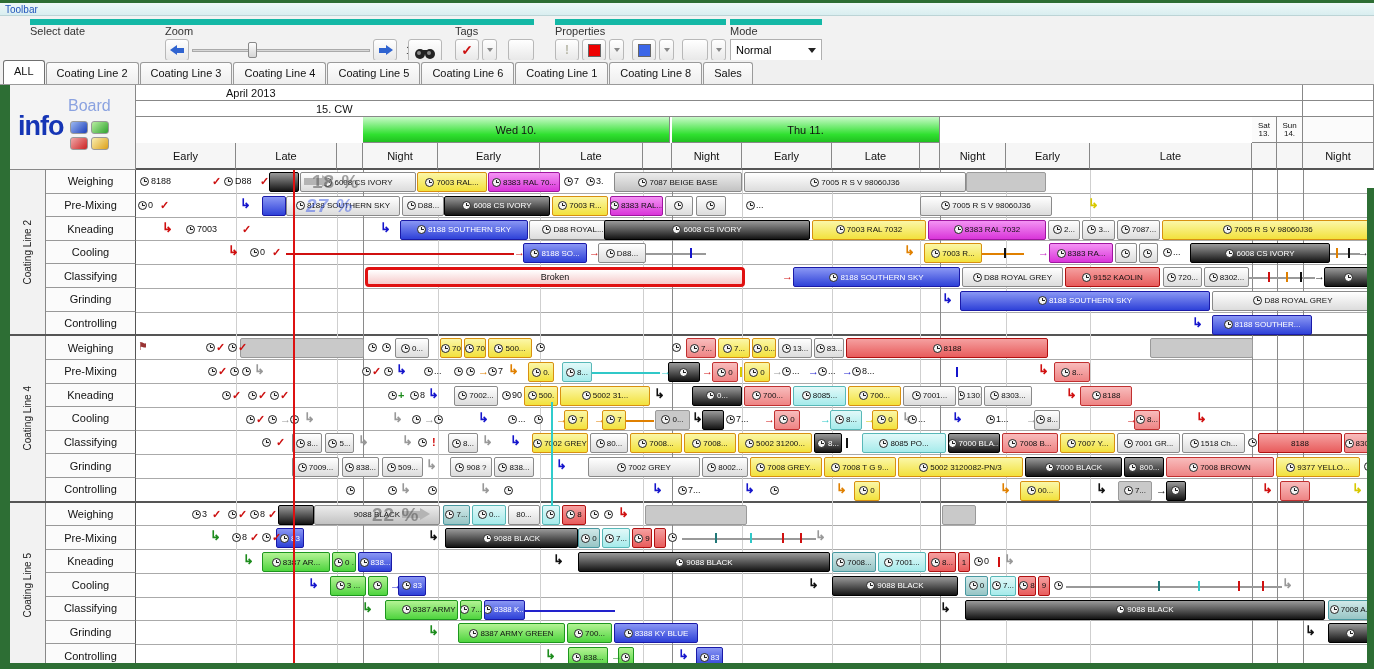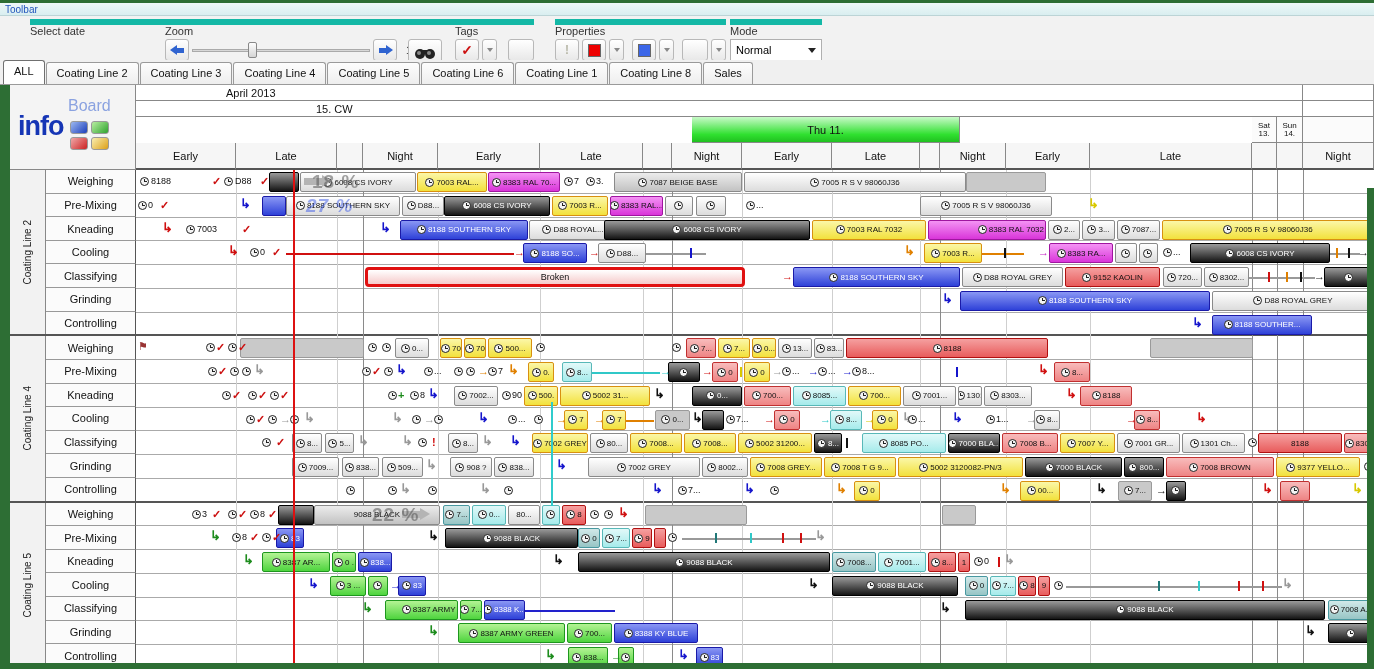--- a/index.html
+++ b/index.html
@@ -260,21 +260,22 @@
   <div id="header">
     <div class="hrow" id="h-month">
         <div class="hcell month-cell" style="left: 0px; width: 1167px; background: rgb(255, 255, 255);">April 2013</div>
         <div class="hcell" style="left: 1167px; width: 71px; background: rgb(255, 255, 255);"></div>
       </div>
     <div class="hrow" id="h-week">
         <div class="hcell week-cell" style="left: 0px; width: 1167px; background: rgb(255, 255, 255);">15. CW</div>
         <div class="hcell" style="left: 1167px; width: 71px; background: rgb(255, 255, 255);"></div>
       </div>
     <div class="hrow" id="h-days">
-        <div class="hcell green" style="left: 536px; width: 268px; margin-left: 20px;">Thu 11.</div>
+        <div class="hcell green" style="left: 227px; width: 307px;">Wed 10.</div>
+        <div class="hcell green" style="left: 536px; width: 268px;">Thu 11.</div>
         <div class="hcell tiny" style="left: 1116px; width: 25px;">
           <span>Sat</span>
           <span>13.</span>
         </div>
         <div class="hcell tiny" style="left: 1141px; width: 26px;">
           <span>Sun</span>
           <span>14.</span>
         </div>
         <div class="hcell" style="left: 1167px; width: 71px;"></div>
       </div>
@@ -467,21 +468,21 @@
         <span>D88 ROYAL...</span>
       </div>
       <div class="bar c-dk" style="left: 468px; top: 49.52px; width: 206px;">
         <span class="bclk"></span>
         <span>6008 CS IVORY</span>
       </div>
       <div class="bar c-ye" style="left: 676px; top: 49.52px; width: 114px;">
         <span class="bclk"></span>
         <span>7003 RAL 7032</span>
       </div>
-      <div class="bar c-mg" style="left: 792px; top: 49.52px; width: 118px; justify-content: flex-end;">
+      <div class="bar c-mg" style="left: 792px; top: 49.52px; width: 118px;">
         <span class="bclk"></span>
         <span>8383 RAL 7032</span>
       </div>
       <div class="bar c-pl" style="left: 912px; top: 49.52px; width: 32px;">
         <span class="bclk"></span>
         <span>2...</span>
       </div>
       <div class="bar c-pl" style="left: 946px; top: 49.52px; width: 33px;">
         <span class="bclk"></span>
         <span>3...</span>
@@ -876,21 +877,21 @@
       <div class="bar c-ye" style="left: 924px; top: 263.36px; width: 55px;">
         <span class="bclk"></span>
         <span>7007 Y...</span>
       </div>
       <div class="bar c-pl" style="left: 981px; top: 263.36px; width: 63px;">
         <span class="bclk"></span>
         <span>7001 GR...</span>
       </div>
       <div class="bar c-pl" style="left: 1046px; top: 263.36px; width: 63px;">
         <span class="bclk"></span>
-        <span>1301 Ch...</span>
+        <span>1518 Ch...</span>
       </div>
       <div class="clockicon" style="left: 1112px; top: 268.36px;"></div>
       <div class="bar c-rd" style="left: 1122px; top: 263.36px; width: 84px;">
         <span>8188</span>
       </div>
       <div class="bar c-pk" style="left: 1208px; top: 263.36px; width: 30px;">
         <span class="bclk"></span>
         <span>8303</span>
       </div>
       <div class="bar c-pl" style="left: 156px; top: 287.12px; width: 47px;">

